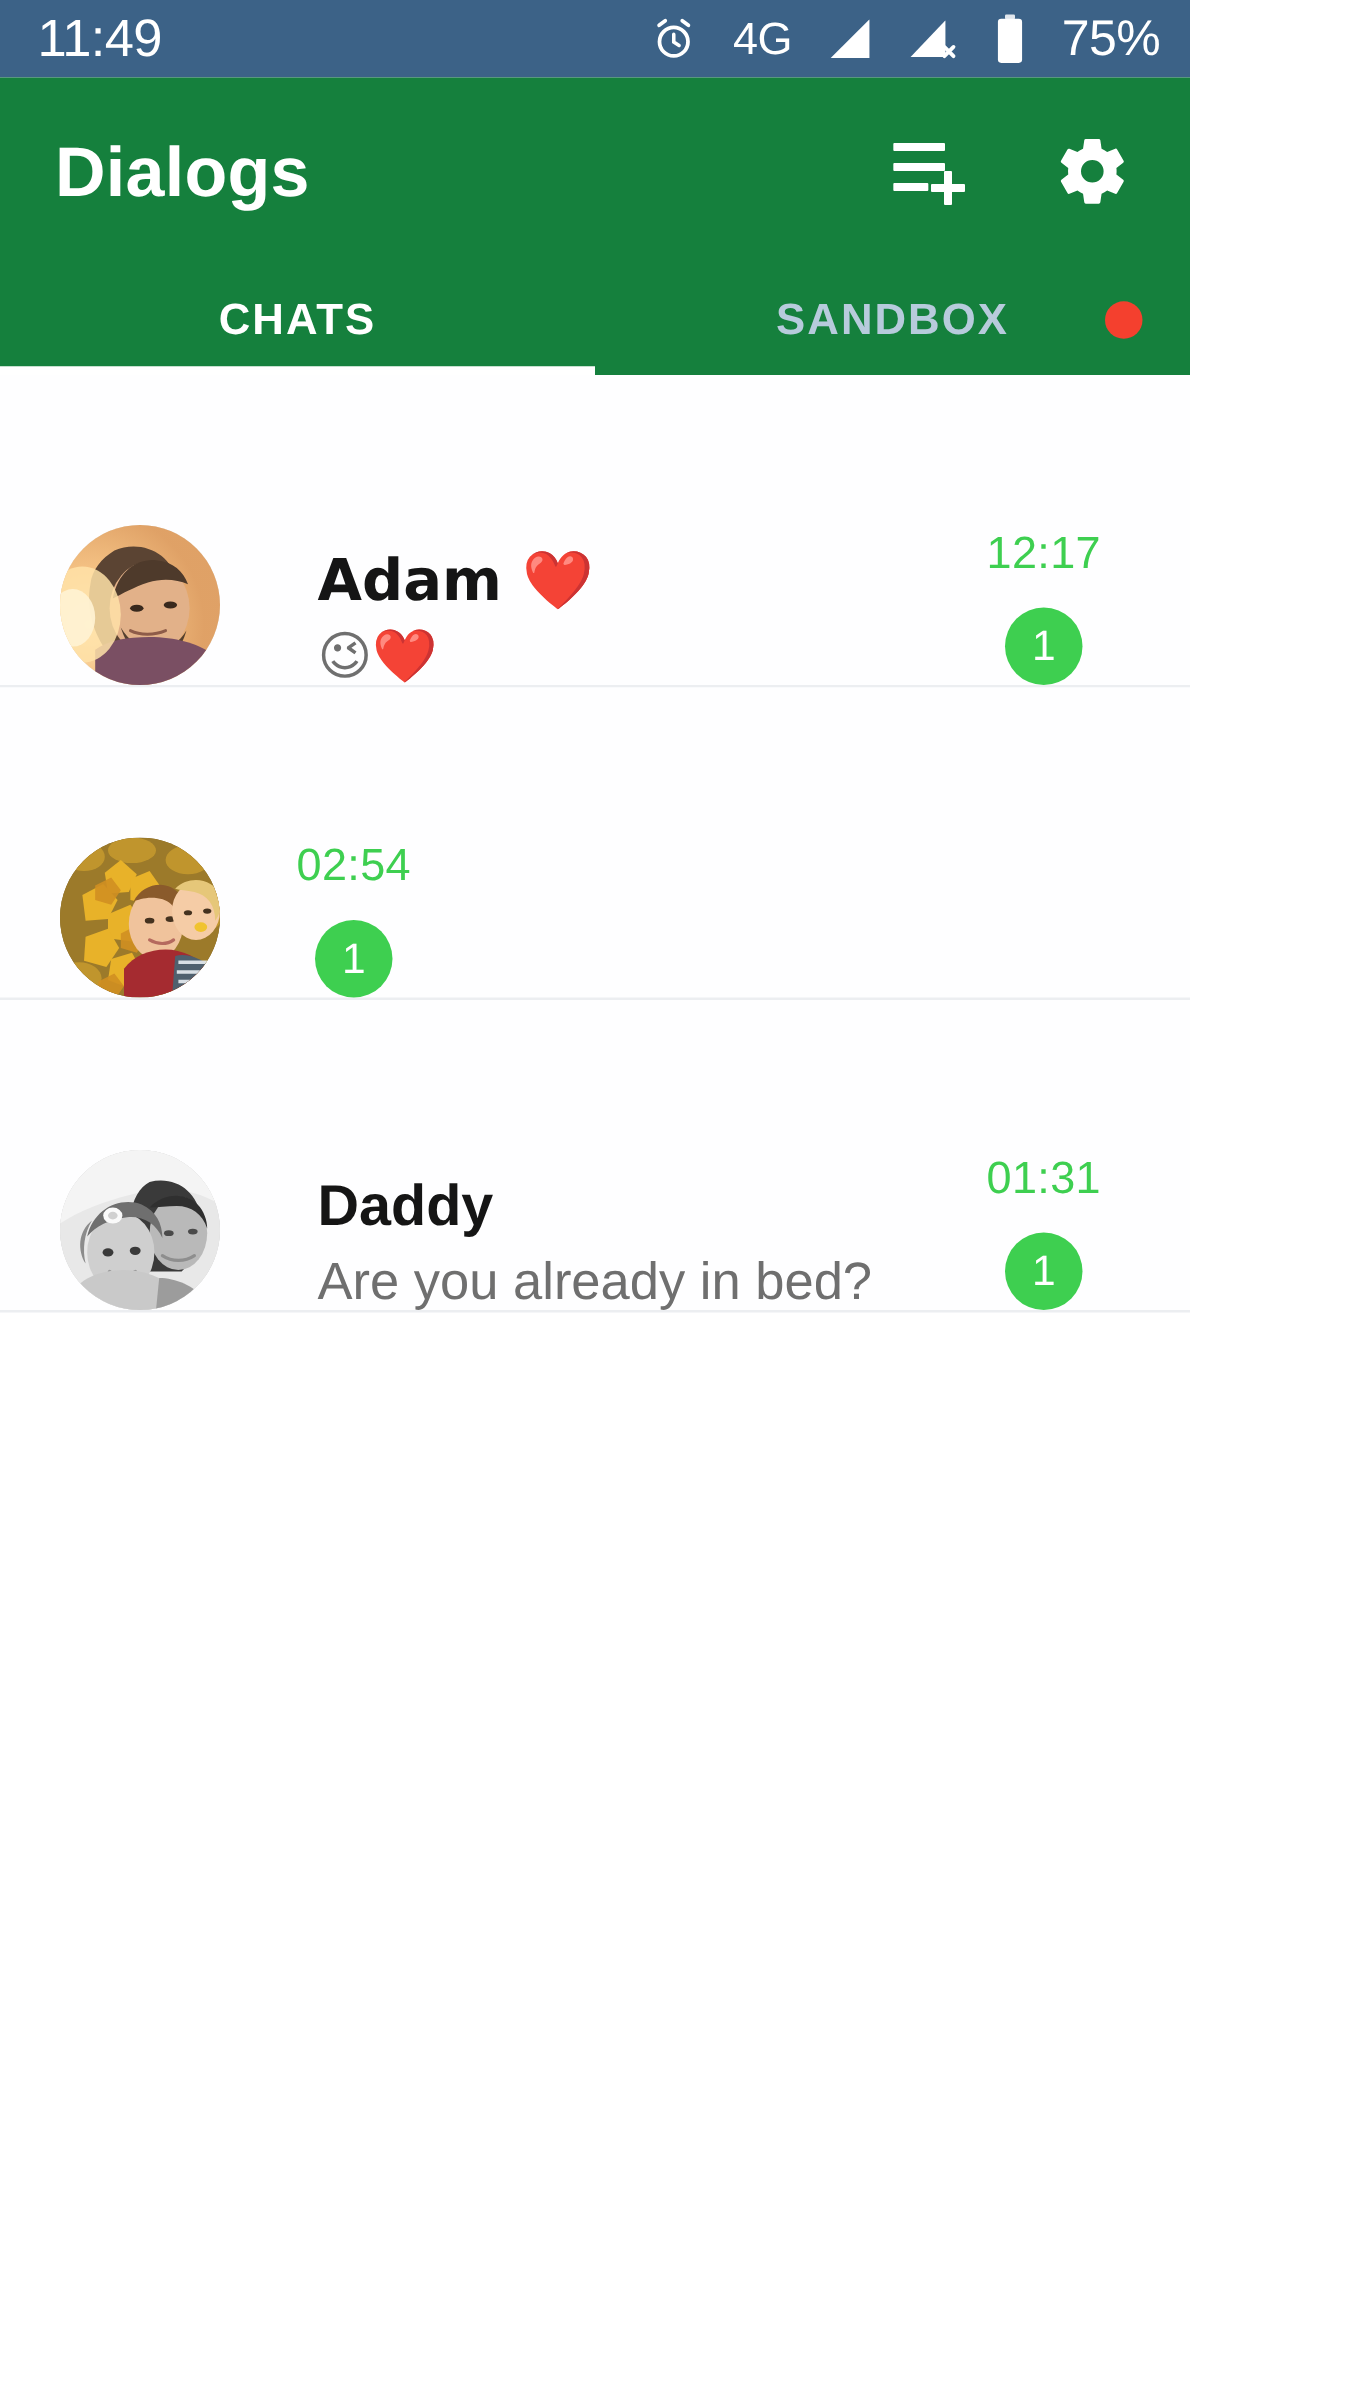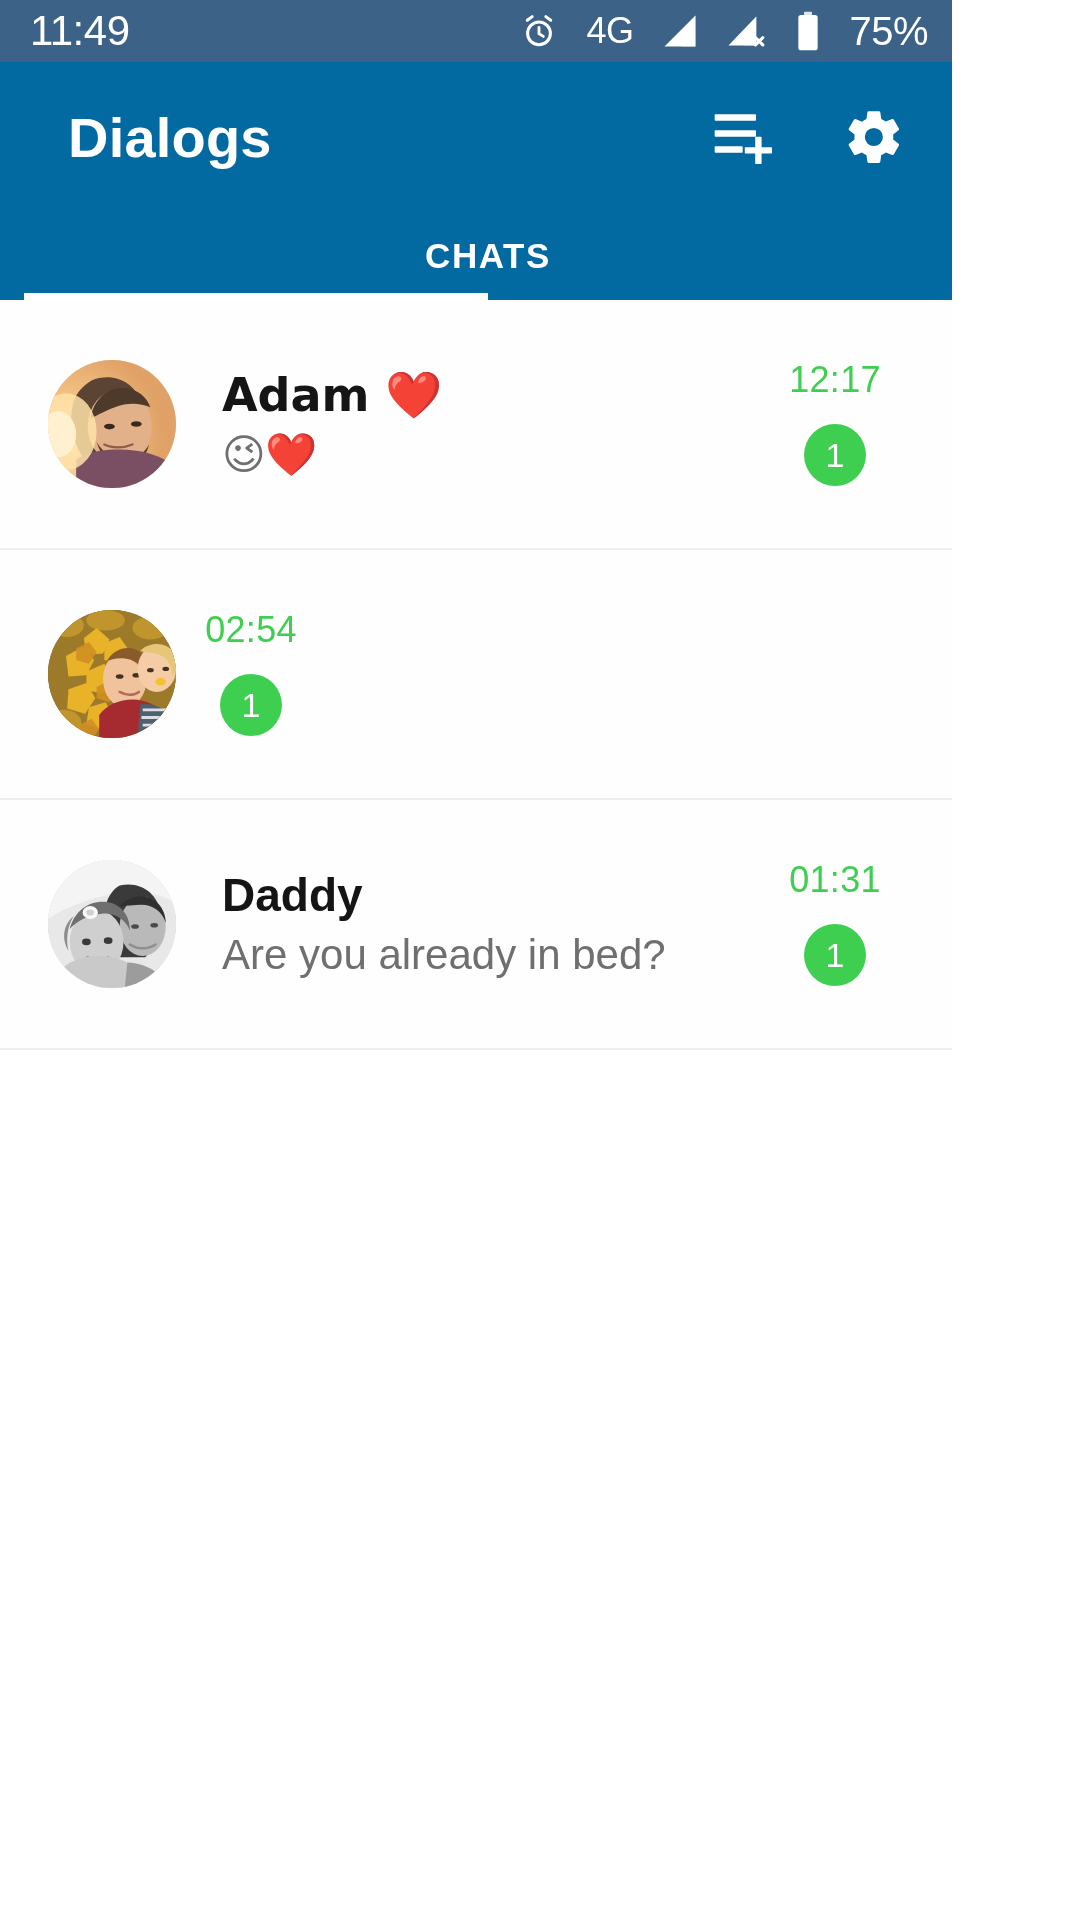--- a/index.html
+++ b/index.html
@@ -55,24 +55,23 @@
   .battery { width: 26px; height: 40px; display: block; }
   .battery-pct {
     font-size: 40px;
     font-weight: 400;
     line-height: 1;
     letter-spacing: -0.5px;
   }
 
   
   .app-bar {
-    background: #0369a1;
+    background: #15803d;
     flex: 0 0 238px;
     position: relative;
-    padding-left: 24px;
   }
   .app-bar-top {
     height: 150px;
     display: flex;
     align-items: center;
     padding: 0 42px 0 44px;
   }
   .app-title {
     font-size: 56px;
     font-weight: bold;
@@ -133,24 +132,25 @@
   
   .chat-list {
     flex: 1 1 auto;
     background: #ffffff;
     overflow: hidden;
   }
   .chat-row {
     position: relative;
     height: 250px;
     display: flex;
-    align-items: center;
+    align-items: flex-end;
     padding: 0 42px 0 48px;
     background: #fefeff;
     border-bottom: 2px solid #eceef1;
+    gap: 32px;
   }
   .avatar {
     width: 128px;
     height: 128px;
     border-radius: 50%;
     flex: 0 0 128px;
     overflow: hidden;
     position: relative;
     background: #dcdcdc;
   }
@@ -279,20 +279,24 @@
             </svg>
           </span>
         </div>
 
       </div>
     </div>
 
     <div class="tabs">
       <div class="tab active">
         <span>CHATS</span>
+      </div>
+      <div class="tab inactive">
+        <span>SANDBOX</span>
+        <span class="tab-dot"></span>
       </div>
       <div class="tab-indicator"></div>
     </div>
   </div>
 
   <div class="chat-list">
 
     <div class="chat-row">
       <div class="avatar">
         <svg viewBox="0 0 100 100" preserveAspectRatio="xMidYMid slice">

